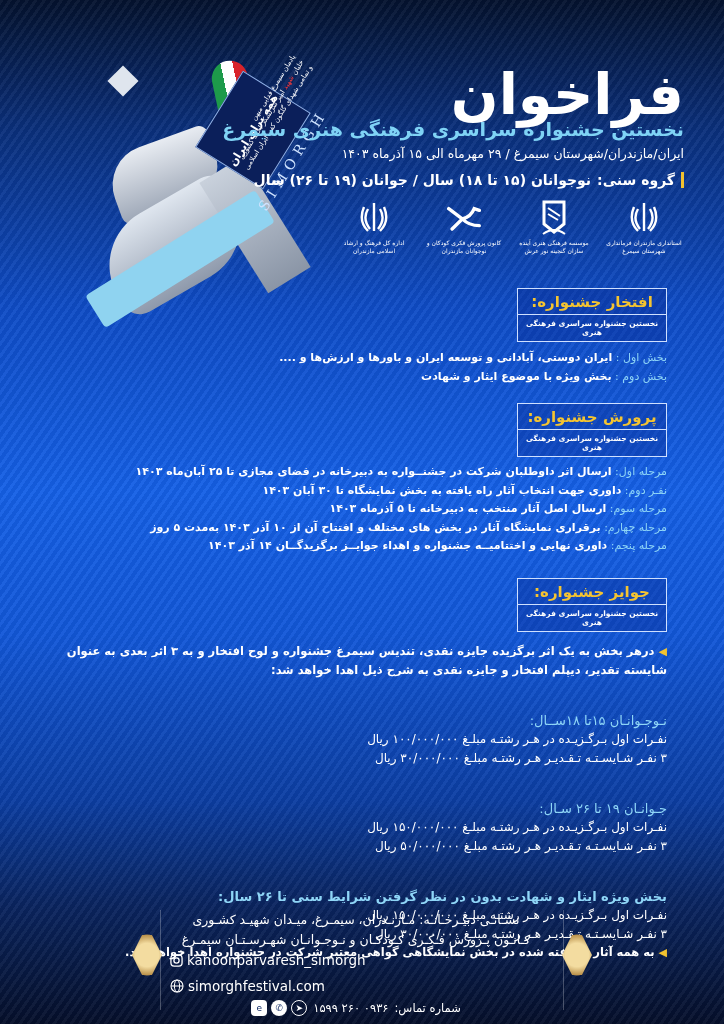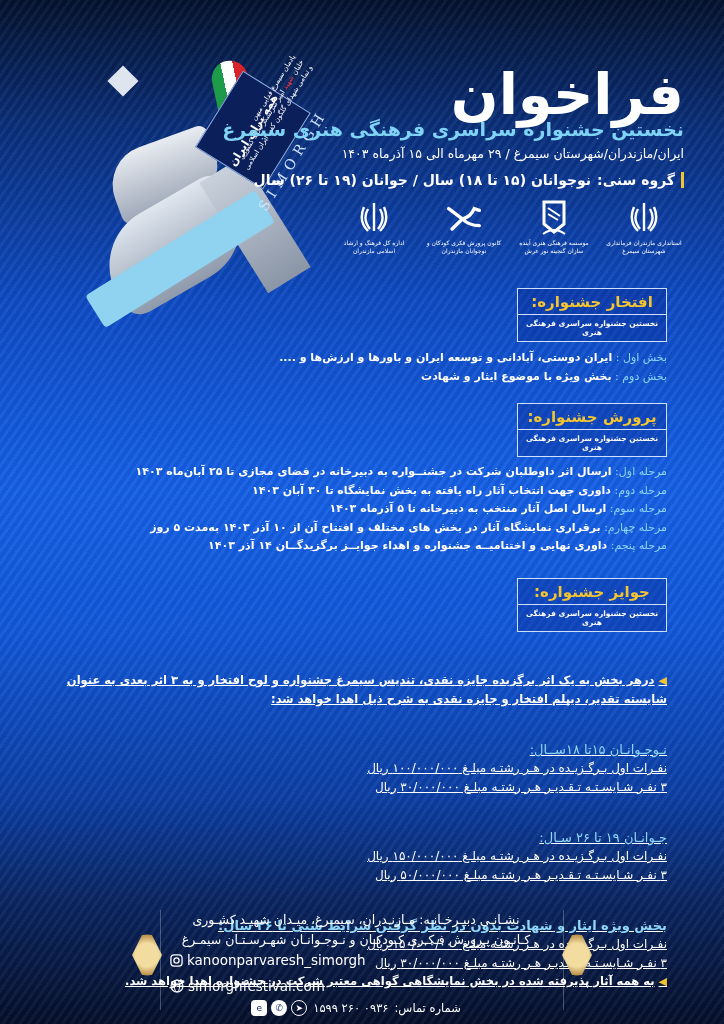--- a/index.html
+++ b/index.html
@@ -176,31 +176,31 @@
     <span class="lbl">بخش دوم : </span><span class="val">بخش ویژه با موضوع ایثار و شهادت</span>
   </div>
 </div>
 
 <div class="section-box" style="top:403px;">
   <div class="section-head">پرورش جشنواره:</div>
   <div class="section-sub">نخستین جشنواره سراسری فرهنگی هنری</div>
 </div>
 <div class="content-block" style="top:463px;">
   <div class="line"><span class="lbl">مرحله اول: </span><span class="val">ارسال اثر داوطلبان شرکت در جشنــواره به دبیرخانه در فضای مجازی تا ۲۵ آبان‌ماه ۱۴۰۳</span></div>
-  <div class="line"><span class="lbl">مرحله دوم: </span><span class="val">داوری جهت انتخاب آثار راه یافته به بخش نمایشگاه تا ۳۰ آبان ۱۴۰۳</span></div>
+  <div class="line"><span class="lbl">نفـر دوم: </span><span class="val">داوری جهت انتخاب آثار راه یافته به بخش نمایشگاه تا ۳۰ آبان ۱۴۰۳</span></div>
   <div class="line"><span class="lbl">مرحله سوم: </span><span class="val">ارسال اصل آثار منتخب به دبیرخانه تا ۵ آذرماه ۱۴۰۳</span></div>
   <div class="line"><span class="lbl">مرحله چهارم: </span><span class="val">برقراری نمایشگاه آثار در بخش های مختلف و افتتاح آن از ۱۰ آذر ۱۴۰۳ به‌مدت ۵ روز</span></div>
   <div class="line"><span class="lbl">مرحله پنجم: </span><span class="val">داوری نهایی و اختتامیــه جشنواره و اهداء جوایــز برگزیدگــان ۱۴ آذر ۱۴۰۳</span></div>
 </div>
 
 <div class="section-box" style="top:578px;">
   <div class="section-head">جوایز جشنواره:</div>
   <div class="section-sub">نخستین جشنواره سراسری فرهنگی هنری</div>
 </div>
-<div class="prize-block" style="top:671px;text-decoration:underline;">
+<div class="prize-block" style="top:642px;">
   <div class="prize-line bold-white">
     <span class="arrow">◀</span><span>درهر بخش به یک اثر برگزیده جایزه نقدی، تندیس سیمرغ جشنواره و لوح افتخار و به ۳ اثر بعدی به عنوان</span>
   </div>
   <div class="prize-line bold-white">شایسته تقدیر، دیپلم افتخار و جایزه نقدی به شرح ذیل اهدا خواهد شد:</div>
 
   <div class="group-title">نـوجـوانـان ۱۵تا ۱۸ســال:</div>
   <div class="amount-line">نفـرات اول بـرگـزیـده در هـر رشتـه مبلـغ ۱۰۰/۰۰۰/۰۰۰ ریال</div>
   <div class="amount-line">۳ نفـر شـایسـتـه تـقـدیـر هـر رشتـه مبلـغ ۳۰/۰۰۰/۰۰۰ ریال</div>
 
   <div class="group-title">جـوانـان ۱۹ تا ۲۶ سـال:</div>

